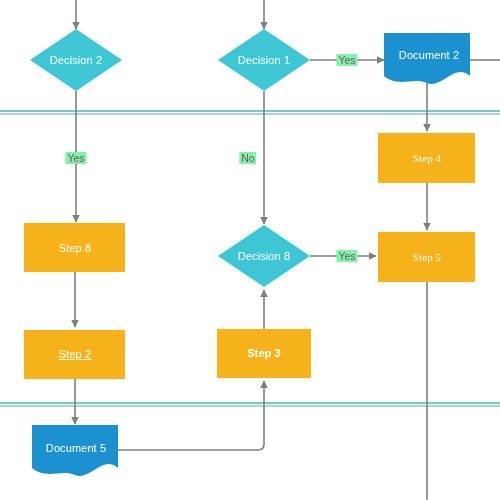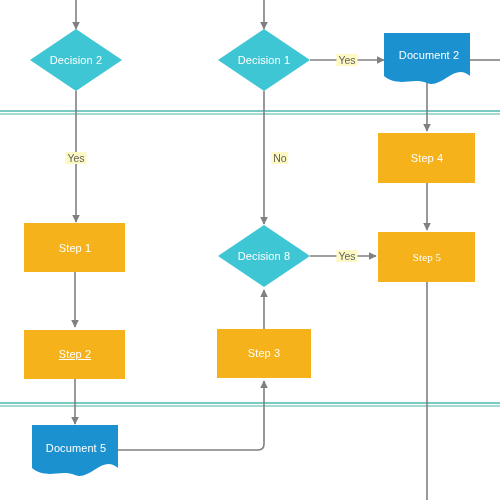--- a/index.html
+++ b/index.html
@@ -32,21 +32,21 @@
     pointer-events: none;
     letter-spacing: 0.1px;
   }
   .edge-label {
     position: absolute;
     color: #606060;
     font-size: 10.5px;
     font-family: "Liberation Sans", sans-serif;
     white-space: nowrap;
     transform: translate(-50%, -50%);
-    background: #fef9c3;
+    background: #86efac;
     padding: 0 2px;
   }
 </style>
 </head>
 <body>
 
 <div id="canvas">
 
   <svg id="svg-layer" viewBox="0 0 500 500" xmlns="http://www.w3.org/2000/svg">
     <defs>
@@ -144,26 +144,26 @@
     </g>
 
     <g>
       <path d="M32,425 L118,425 L118,468 C103,454 90,481 75,475 C60,469 47,480 32,468 Z" fill="#1b91d0"></path>
     </g>
   </svg>
 
   <div class="node-label" style="left:76px;  top:60px;">Decision 2</div>
   <div class="node-label" style="left:264px; top:60px;">Decision 1</div>
   <div class="node-label" style="left:429px; top:55px;text-align:right;">Document 2</div>
-  <div class="node-label" style="left:427px; top:158px;">Step 4</div>
-  <div class="node-label" style="left:75px;  top:248px;">Step 1</div>
+  <div class="node-label" style="left:427px; top:158px;font-family:Liberation Serif, serif;">Step 4</div>
+  <div class="node-label" style="left:75px;  top:248px;">Step 8</div>
   <div class="node-label" style="left:264px; top:256px;">Decision 8</div>
   <div class="node-label" style="left:427px; top:257px;font-family:Liberation Serif, serif;">Step 5</div>
   <div class="node-label" style="left:75px;  top:354px;text-decoration:underline;">Step 2</div>
-  <div class="node-label" style="left:264px; top:353px;">Step 3</div>
+  <div class="node-label" style="left:264px; top:353px;font-weight:bold;">Step 3</div>
   <div class="node-label" style="left:76px;  top:448px;">Document 5</div>
 
   <div class="edge-label" style="left:76px;  top:158px;">Yes</div>
   <div class="edge-label" style="left:347px; top:60px;">Yes</div>
-  <div class="edge-label" style="left:280px; top:158px;">No</div>
+  <div class="edge-label" style="left:248px; top:158px;">No</div>
   <div class="edge-label" style="left:347px; top:256px;">Yes</div>
 
 </div>
 
 </body></html>

